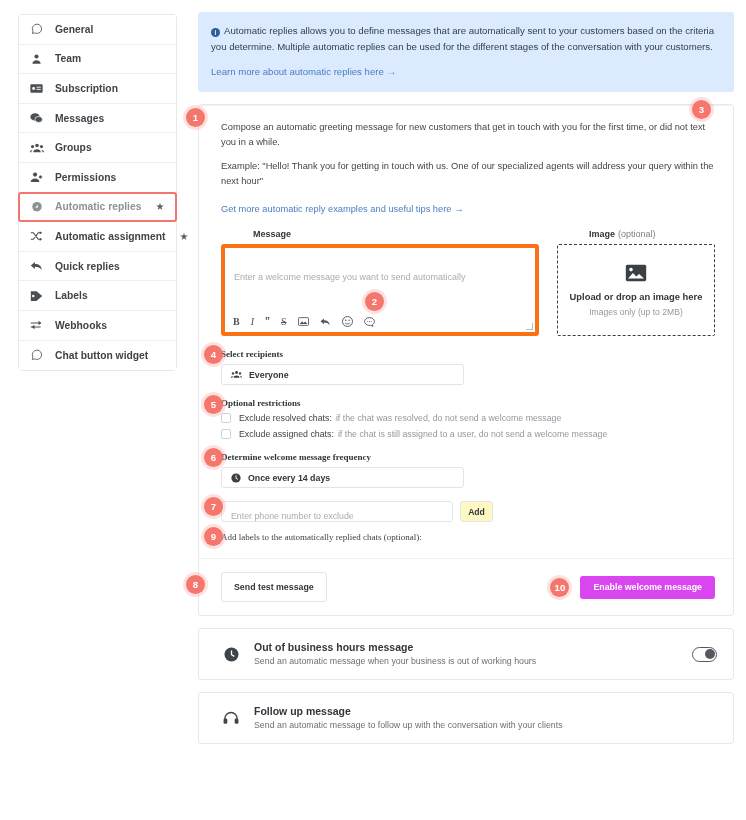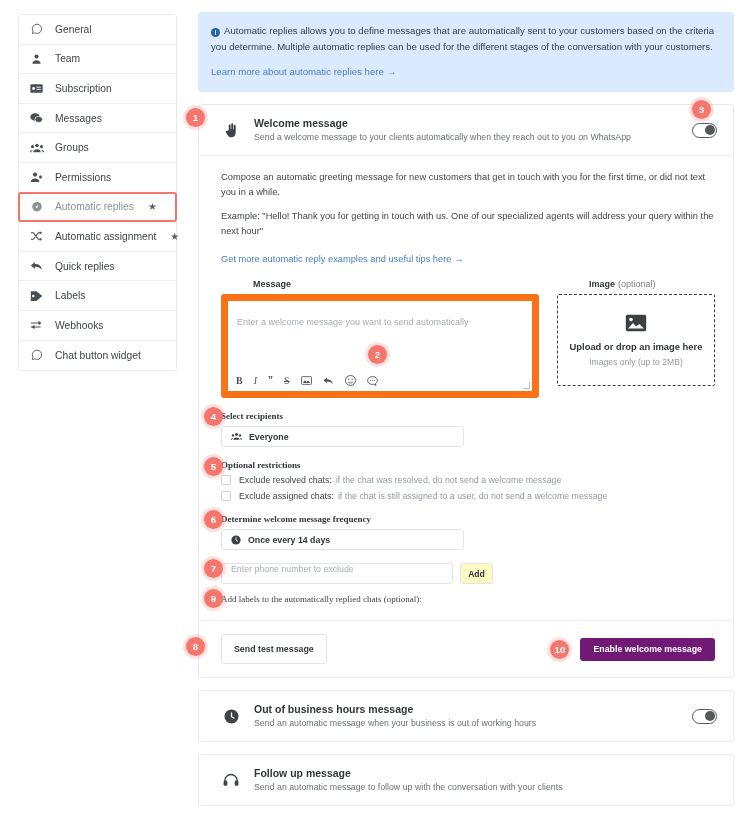--- a/index.html
+++ b/index.html
@@ -30,21 +30,21 @@
     color: #3f4448;
     cursor: pointer;
     background: #fff;
   }
   .side-item:last-child { border-bottom: none; }
   .side-item .s-ico {
     width: 15px; display: flex; align-items: center; justify-content: center;
     color: #4a4f54;
     flex: 0 0 15px;
   }
-  .side-item .s-lbl { white-space: nowrap; }
+  .side-item .s-lbl { white-space: nowrap; font-weight: bold; }
   .side-item.active { color: #8c9196; }
   .side-item.active .s-ico { color: #8c9196; }
   .side-hl {
     position: absolute; left: -1px; right: -1px; top: -1px; bottom: -1px;
     border: 2px solid #f4756c; border-radius: 3px; pointer-events: none;
   }
   .star { color: #5b6065; font-size: 10px; margin-left: 3px; }
 
   
   .main { flex: 1; padding: 12px 12px 0 3px; position: relative; }
@@ -98,22 +98,22 @@
   .inline-link { color: #4a7fc1; font-size: 9.3px; text-decoration: none; cursor: pointer; }
 
   .two-col { display: flex; gap: 18px; margin-top: 13px; }
   .col-left { flex: 1; }
   .col-right { width: 158px; flex: 0 0 158px; }
 
   .flabel { font-size: 9px; font-weight: bold; color: #31363b; margin-bottom: 5px; display: block; padding-left: 32px; }
   .flabel .opt { font-weight: normal; color: #7b8188; margin-left: 3px; }
 
   .editor {
-    border: 7px solid #f97316; border-radius: 3px; background: #fff;
-    height: 104px; position: relative; padding: 16px 9px;
+    border: 4px solid #f97316; border-radius: 3px; background: #fff;
+    height: 92px; position: relative; padding: 24px 9px;
   }
   .editor .ph { font-size: 9px; color: #a7adb3; }
   .tbar {
     position: absolute; left: 8px; bottom: 5px; display: flex; gap: 11px;
     align-items: center; color: #4f5458;
   }
   .tbtn { cursor: pointer; display: flex; align-items: center; font-size: 10px; }
   .resz { position: absolute; right: 2px; bottom: 2px; width: 7px; height: 7px;
           border-right: 1px solid #b9bec3; border-bottom: 1px solid #b9bec3; }
 
@@ -140,42 +140,42 @@
     width: 10px; height: 10px; border: 1px solid #ccd1d6; border-radius: 2px;
     flex: 0 0 10px; background: #fff; cursor: pointer;
   }
   .chk-strong { color: #3e4348; }
   .chk-weak { color: #9299a0; }
 
   .inline-input-row { display: flex; gap: 7px; align-items: center; }
   .txtin {
     height: 21px; border: 1px solid #e2e5e8; border-radius: 3px;
     padding: 0 9px; font-size: 8.8px; color: #a7adb3;
-    display: flex; align-items: flex-start; background: #fff; cursor: text;
+    display: flex; align-items: flex-end; background: #fff; cursor: text;
   }
   .txtin.w-ph { width: 232px; }
   .txtin.w-lbl { width: 100%; height: 22px; }
   .addbtn {
     width: 33px; height: 21px; border: 1px solid #e2e5e8; border-radius: 3px;
     display: flex; align-items: center; justify-content: center;
     font-size: 8.6px; font-weight: bold; color: #31363b; cursor: pointer; background: #fef9c3;
   }
 
   .card-foot {
     border-top: 1px solid #edeff1; margin-top: 16px;
     padding: 13px 18px 13px 22px; display: flex; align-items: center;
     justify-content: space-between; position: relative;
   }
   .btn-ghost {
     border: 1px solid #e2e5e8; border-radius: 3px; background: #fff;
     padding: 0 12px; height: 30px; display: flex; align-items: center;
     font-size: 8.8px; font-weight: bold; color: #31363b; cursor: pointer;
   }
   .btn-dark {
-    background: #701a75; border: none; border-radius: 3px;
+    background: #d946ef; border: none; border-radius: 3px;
     padding: 0 13px; height: 23px; display: flex; align-items: center;
     font-size: 8.8px; font-weight: bold; color: #fff; cursor: pointer;
   }
 
   
   .badge {
     position: absolute;
     width: 19px; height: 19px; border-radius: 50%;
     background: #f4766d; color: #fff;
     font-size: 9.6px; font-weight: bold;
@@ -331,32 +331,20 @@
       <div class="b-row">
         <span class="info-dot">i</span><span>Automatic replies allows you to define messages that are automatically sent to your customers based on the criteria you determine. Multiple automatic replies can be used for the different stages of the conversation with your customers.</span>
       </div>
       <a class="banner-link"><span>Learn more about automatic replies here</span><span class="arrow">→</span></a>
     </div>
 
     <div class="card">
 
       <div class="badge" style="left:-13px; top:3px;">1</div>
 
-      <div class="card-head">
-        <span class="head-ico">
-          <svg width="14" height="15" viewBox="0 0 16 17">
-              <path d="M5.4 8.2V2.6a1.1 1.1 0 0 1 2.2 0v4.6h.7V1.3a1.1 1.1 0 0 1 2.2 0v5.9h.7V2.9a1.1 1.1 0 0 1 2.2 0v7.6c0 3.4-1.8 5.8-4.8 5.8-2.6 0-4-1.4-5.1-3.6L2 10.4c-.4-.8.5-1.7 1.3-1.2z" fill="#3f4449"></path>
-            </svg>
-        </span>
-        <div class="head-txt">
-          <div class="head-title">Welcome message</div>
-          <div class="head-sub">Send a welcome message to your clients automatically when they reach out to you on WhatsApp</div>
-        </div>
-        <div class="toggle"></div>
-      </div>
 
       <div class="card-body">
         <div class="para">Compose an automatic greeting message for new customers that get in touch with you for the first time, or did not text you in a while.</div>
         <div class="para">Example: "Hello! Thank you for getting in touch with us. One of our specialized agents will address your query within the next hour"</div>
         <a class="inline-link"><span>Get more automatic reply examples and useful tips here</span><span class="arrow">→</span></a>
 
         <div class="two-col">
 
           <div class="col-left">
             <span class="flabel">Message</span>

